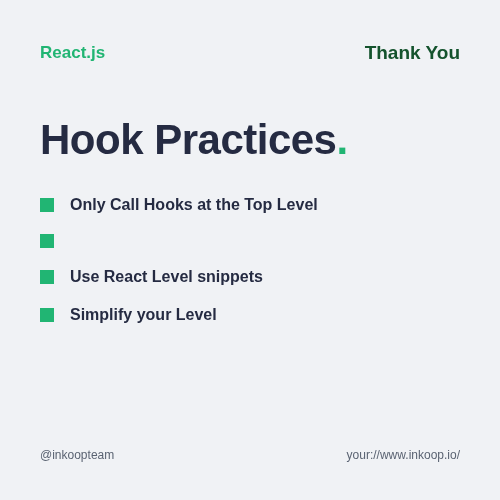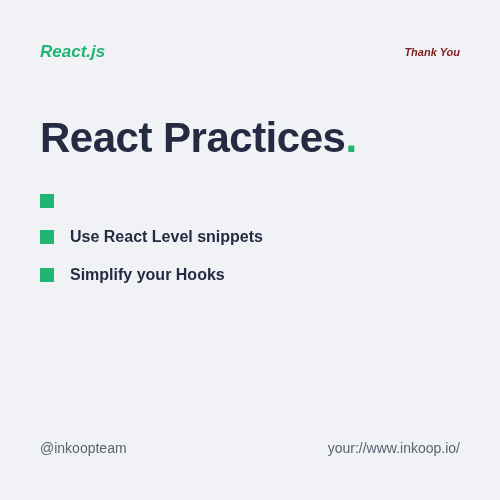--- a/index.html
+++ b/index.html
@@ -14,31 +14,30 @@
       font-family: -apple-system, BlinkMacSystemFont, 'Segoe UI', Arial, sans-serif;
       padding: 42px 40px;
       position: relative;
       color: #252b42;
     }
     .header {
       display: flex;
       justify-content: space-between;
       align-items: center;
       margin-bottom: 52px;
-      font-style: italic;
     }
     .brand {
       color: #21b573;
       font-weight: 800;
       font-size: 17px;
     }
     .thank-you {
-      color: #7f1d1d;
+      color: #14532d;
       font-weight: 700;
-      font-size: 11px;
+      font-size: 19px;
     }
     .title {
       font-size: 42px;
       font-weight: 800;
       color: #252b42;
       margin-bottom: 32px;
       letter-spacing: -0.5px;
     }
     .title-dot {
       color: #21b573;
@@ -58,52 +57,56 @@
       margin-right: 16px;
       flex-shrink: 0;
     }
     .list-text {
       font-weight: 700;
       font-size: 16px;
       color: #252b42;
     }
     .footer {
       position: absolute;
-      bottom: 44px;
+      bottom: 38px;
       left: 40px;
       right: 40px;
       display: flex;
       justify-content: space-between;
-      font-size: 14px;
+      font-size: 12px;
       color: #5a6372;
       margin-top: 39px;
     }
   </style>
 </head>
 <body>
 
 <div class="header">
   <div class="brand">React.js</div>
   <div class="thank-you">Thank You</div>
 </div>
 
 <h1 class="title">
-  <span>React Practices</span><span class="title-dot">.</span>
+  <span>Hook Practices</span><span class="title-dot">.</span>
 </h1>
 
 <ul class="list">
+  <li class="list-item">
+    <span class="bullet"></span>
+    <span class="list-text">Only Call Hooks at the Top Level</span>
+  </li>
   <li class="list-item">
     <span class="bullet"></span>
   </li>
   <li class="list-item">
     <span class="bullet"></span>
     <span class="list-text">Use React Level snippets</span>
   </li>
   <li class="list-item">
     <span class="bullet"></span>
-    <span class="list-text">Simplify your Hooks</span>
+    <span class="list-text">Simplify your Level</span>
   </li>
 </ul>
 
 <div class="footer">
   <span>@inkoopteam</span>
   <span>your://www.inkoop.io/</span>
 </div>
 
 </body></html>

